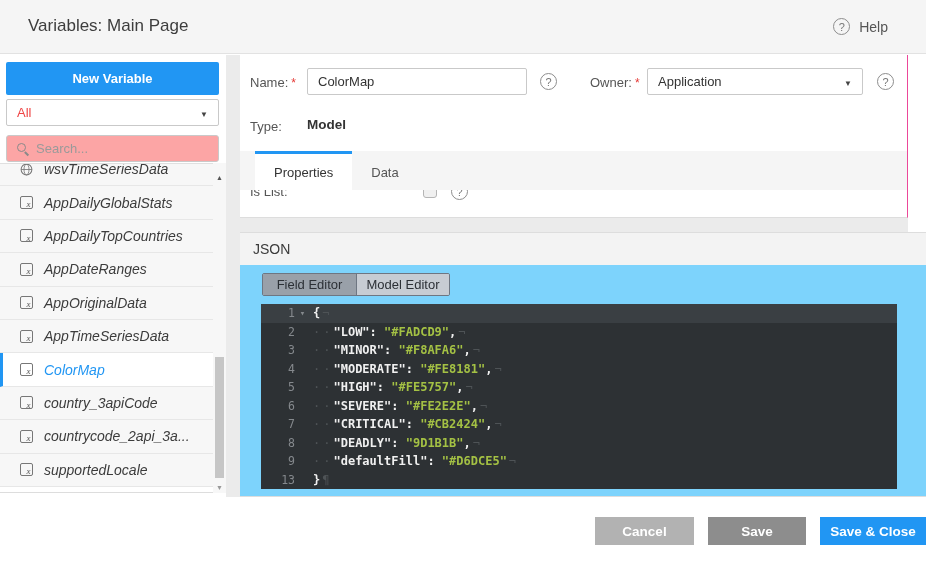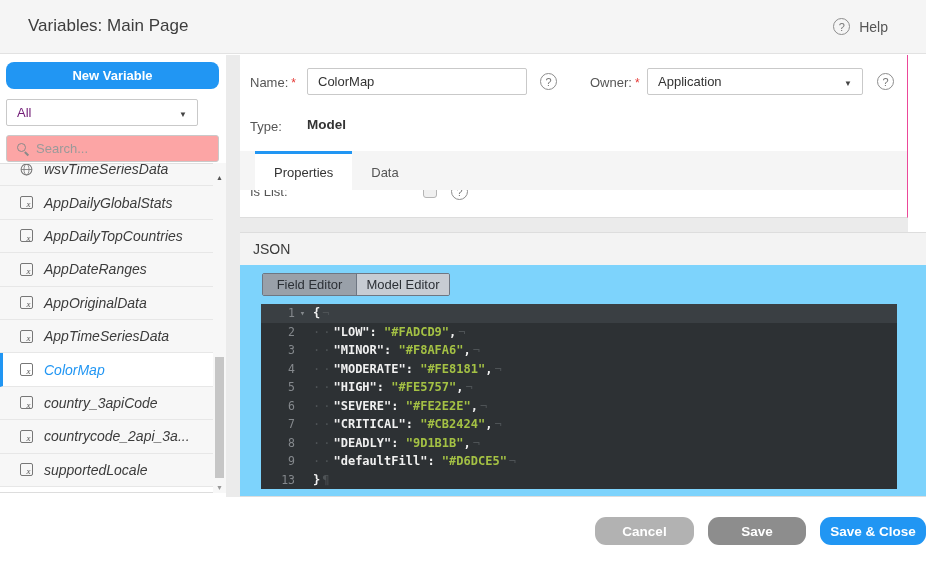--- a/index.html
+++ b/index.html
@@ -8,22 +8,22 @@
 
   
   .header { position:absolute; left:0; top:0; width:926px; height:54px; background:#f5f5f5; border-bottom:1px solid #e2e2e2; }
   .page-title { position:absolute; left:28px; top:16px; font-size:17px; color:#3d3d3d; }
   .help-link { position:absolute; right:38px; top:18px; display:flex; gap:9px; align-items:center; color:#555; font-size:14px; cursor:pointer;text-align:center; }
   .qicon { width:17px; height:17px; border:1px solid #8d8d8d; border-radius:50%; color:#777; font-size:11px; display:flex; align-items:center; justify-content:center; flex:0 0 auto; }
   .qicon::after { content:"?"; }
 
   
   .sidebar { position:absolute; left:0; top:55px; width:226px; height:438px; background:#fff; }
-  .btn-new { position:absolute; left:6px; top:7px; width:213px; height:27px; background:#2196F3; color:#fff; font-weight:bold; font-size:13px; border-radius:8px; display:flex; align-items:center; justify-content:center; cursor:pointer; }
-  .filter-select { position:absolute; left:6px; top:44px; width:192px; height:27px; border:1px solid #c9c9c9; border-radius:2px; background:#fff; font-size:13px; color:#701a75; display:flex; align-items:center; justify-content:space-between; padding:0 10px; cursor:pointer;gap:24px; }
+  .btn-new { position:absolute; left:6px; top:7px; width:213px; height:33px; background:#2196F3; color:#fff; font-weight:bold; font-size:13px; border-radius:2px; display:flex; align-items:center; justify-content:center; cursor:pointer; }
+  .filter-select { position:absolute; left:6px; top:44px; width:213px; height:27px; border:1px solid #c9c9c9; border-radius:2px; background:#fff; font-size:13px; color:#ef4444; display:flex; align-items:center; justify-content:space-between; padding:0 10px; cursor:pointer;gap:24px; }
   .caret::after { content:"▼"; font-size:8px; color:#444; }
   .search-box { position:absolute; left:6px; top:80px; width:213px; height:27px; border:1px solid #c9c9c9; border-radius:3px; background:#fca5a5; display:flex; align-items:center; gap:7px; padding:0 9px; }
   .search-box input { border:none; outline:none; flex:1; font-size:13px; color:#555; font-family:"Liberation Sans",sans-serif; background:transparent; }
   .search-box input::placeholder { color:#9a9a9a; }
   .mag { position:relative; width:13px; height:13px; flex:0 0 auto; }
   .mag::before { content:""; position:absolute; left:1px; top:1px; width:7px; height:7px; border:1.5px solid #8a8a8a; border-radius:50%; }
   .mag::after { content:""; position:absolute; left:9px; top:9px; width:4.5px; height:1.5px; background:#8a8a8a; transform:rotate(45deg); transform-origin:left center; }
 
   .var-list { position:absolute; left:0; top:108px; width:226px; height:330px; overflow:hidden; border-top:1px solid #e0e0e0; border-bottom:1px solid #ddd;font-style:italic; }
   .item { height:33.4px; display:flex; align-items:center; gap:11px; padding-left:20px; background:#f7f7f7; border-bottom:1px solid #e7e7e7; font-size:14px; color:#3c3c3c; cursor:pointer; }
@@ -84,21 +84,21 @@
   .fold { width:15px; flex:0 0 auto; text-align:center; color:#85898d; font-size:9px; font-weight:normal; }
   .fold.show::after { content:"▾"; }
   .code { padding-left:3px; }
   .code .k, .code .p { color:#f0f0f0; }
   .code .v { color:#a4c144; }
   .code .ws { color:#4e5356; letter-spacing:3px; font-weight:normal; }
   .code .eol::after { content:"¬"; color:#4e5356; font-weight:normal; margin-left:2px; }
   .code .eol-p::after { content:"¶"; color:#4e5356; font-weight:normal; margin-left:2px; }
 
   
-  .btn { position:absolute; top:517px; height:28px; border-radius:11px; color:#fff; font-weight:bold; font-size:13.5px; display:flex; align-items:center; justify-content:center; cursor:pointer; }
+  .btn { position:absolute; top:517px; height:28px; border-radius:0; color:#fff; font-weight:bold; font-size:13.5px; display:flex; align-items:center; justify-content:center; cursor:pointer; }
   .btn-cancel { left:595px; width:99px; background:#b2b2b2; }
   .btn-save { left:708px; width:98px; background:#8d8d8d; }
   .btn-saveclose { left:820px; width:106px; background:#2196F3; }
 </style>
 </head>
 <body>
 
 <div class="app">
 
   <div class="header">

